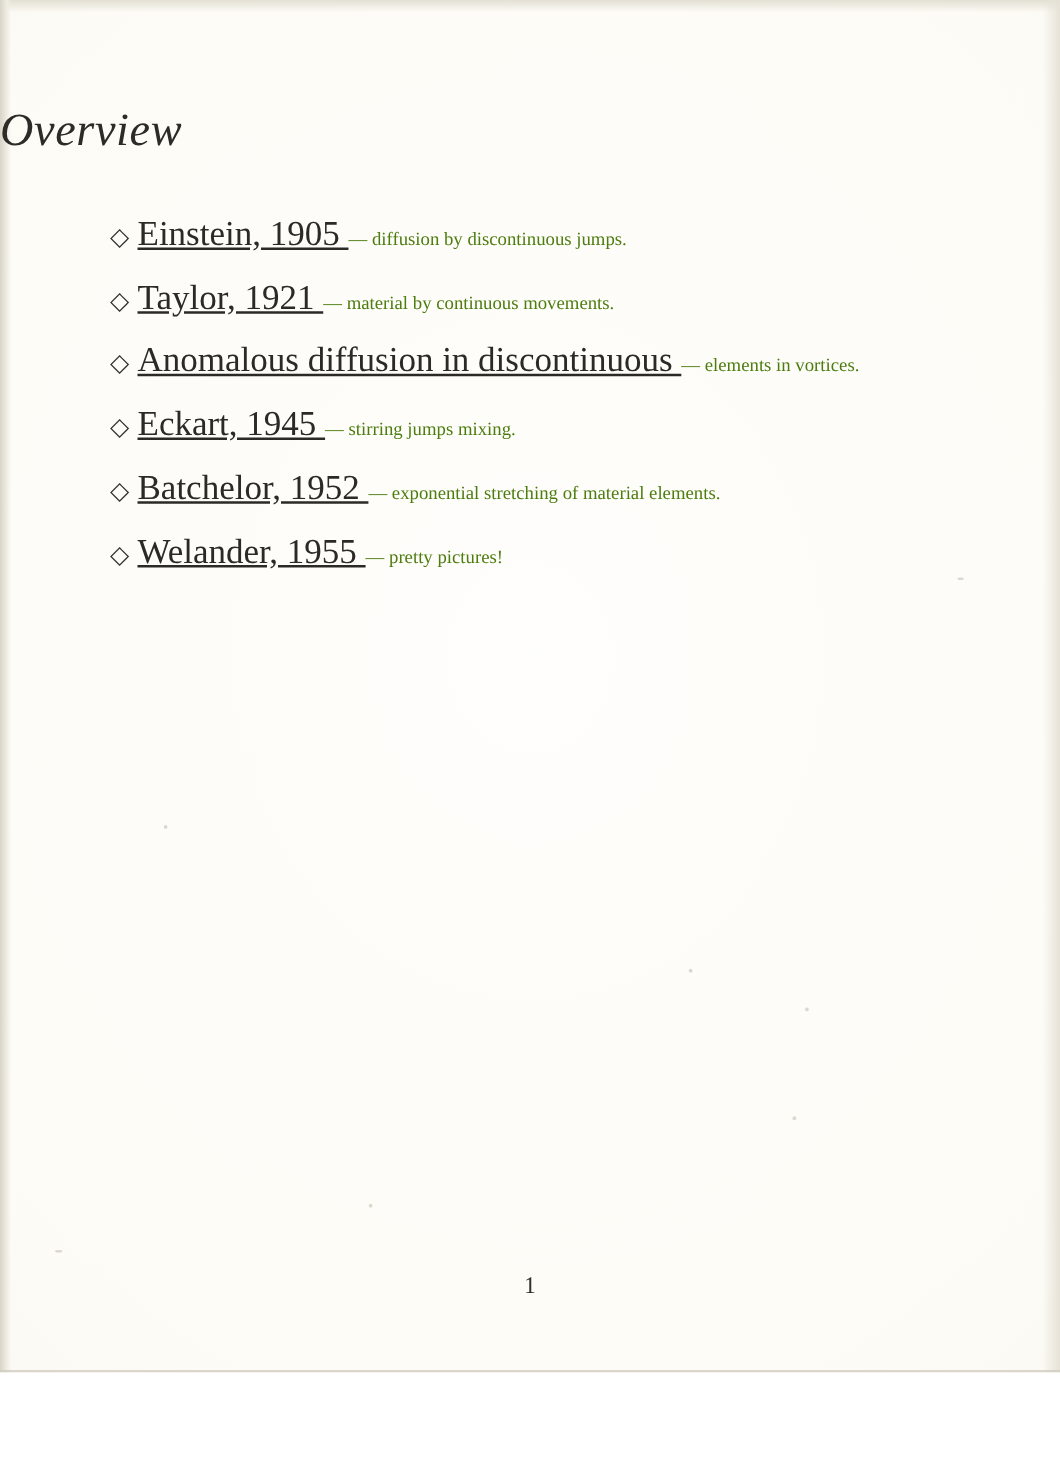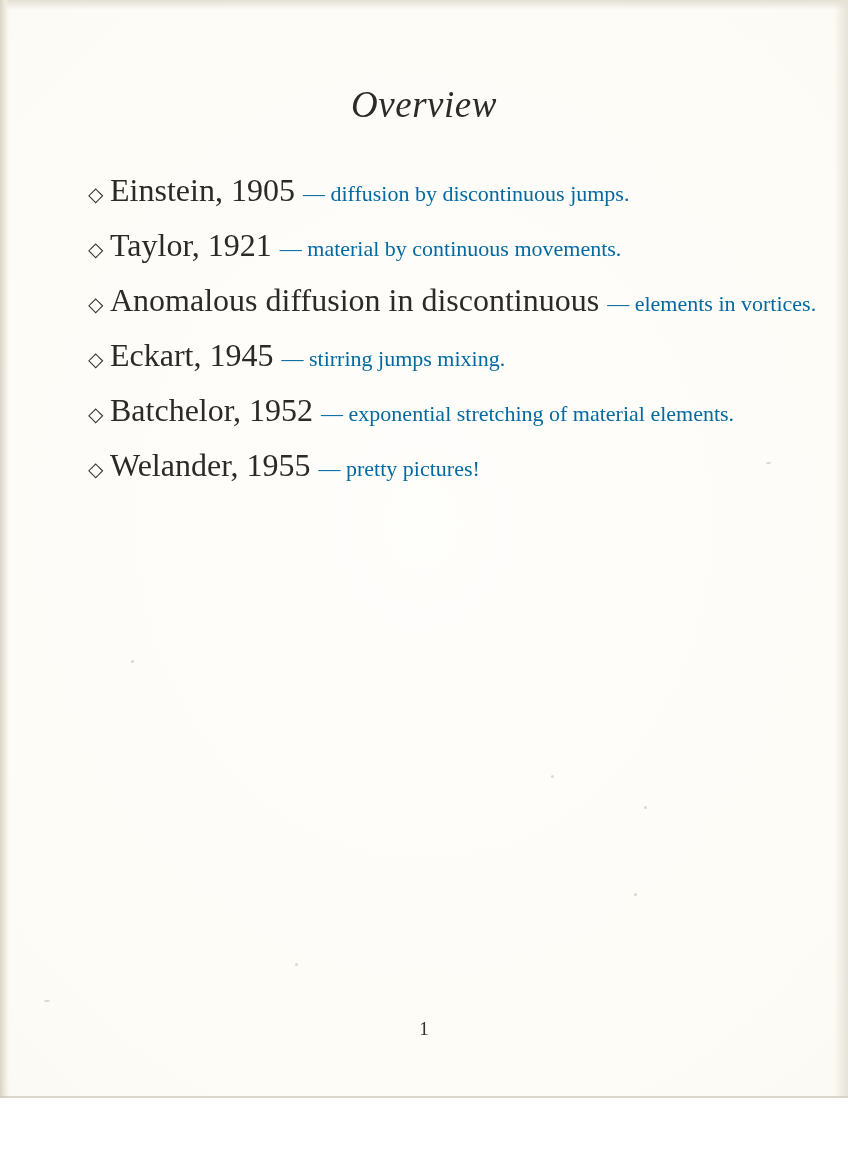--- a/index.html
+++ b/index.html
@@ -70,21 +70,20 @@
     top: 0;
     height: 10px;
     background: linear-gradient(to bottom, #e3dfd3 0%, rgba(253,252,247,0) 100%);
   }
 
   .title {
     position: absolute;
     top: 83px;
     left: 0;
     width: 848px;
-    text-align: center;
     font-style: italic;
     font-size: 37px;
     letter-spacing: 0.5px;
     color: #2c2b28;
     font-family: "Liberation Serif", serif;
   }
 
   .bullet-list {
     position: absolute;
     top: 173px;
@@ -100,30 +99,31 @@
   }
   .diamond {
     flex: 0 0 auto;
     width: 22px;
     font-size: 20px;
     line-height: 1;
     color: #33312d;
     font-family: "DejaVu Sans", sans-serif;
   }
   .item-head {
-    font-size: 32px;
+    font-size: 28px;
     line-height: 1.08;
     white-space: pre;
     color: #2b2a26;
+    text-decoration: underline;
   }
   .item-tail {
-    font-size: 22px;
+    font-size: 15px;
     line-height: 1.08;
     white-space: pre;
-    color: #0369a1;
+    color: #4d7c0f;
   }
 
   .page-number {
     position: absolute;
     top: 1018px;
     left: 0;
     width: 848px;
     text-align: center;
     font-size: 19px;
     color: #30302c;

